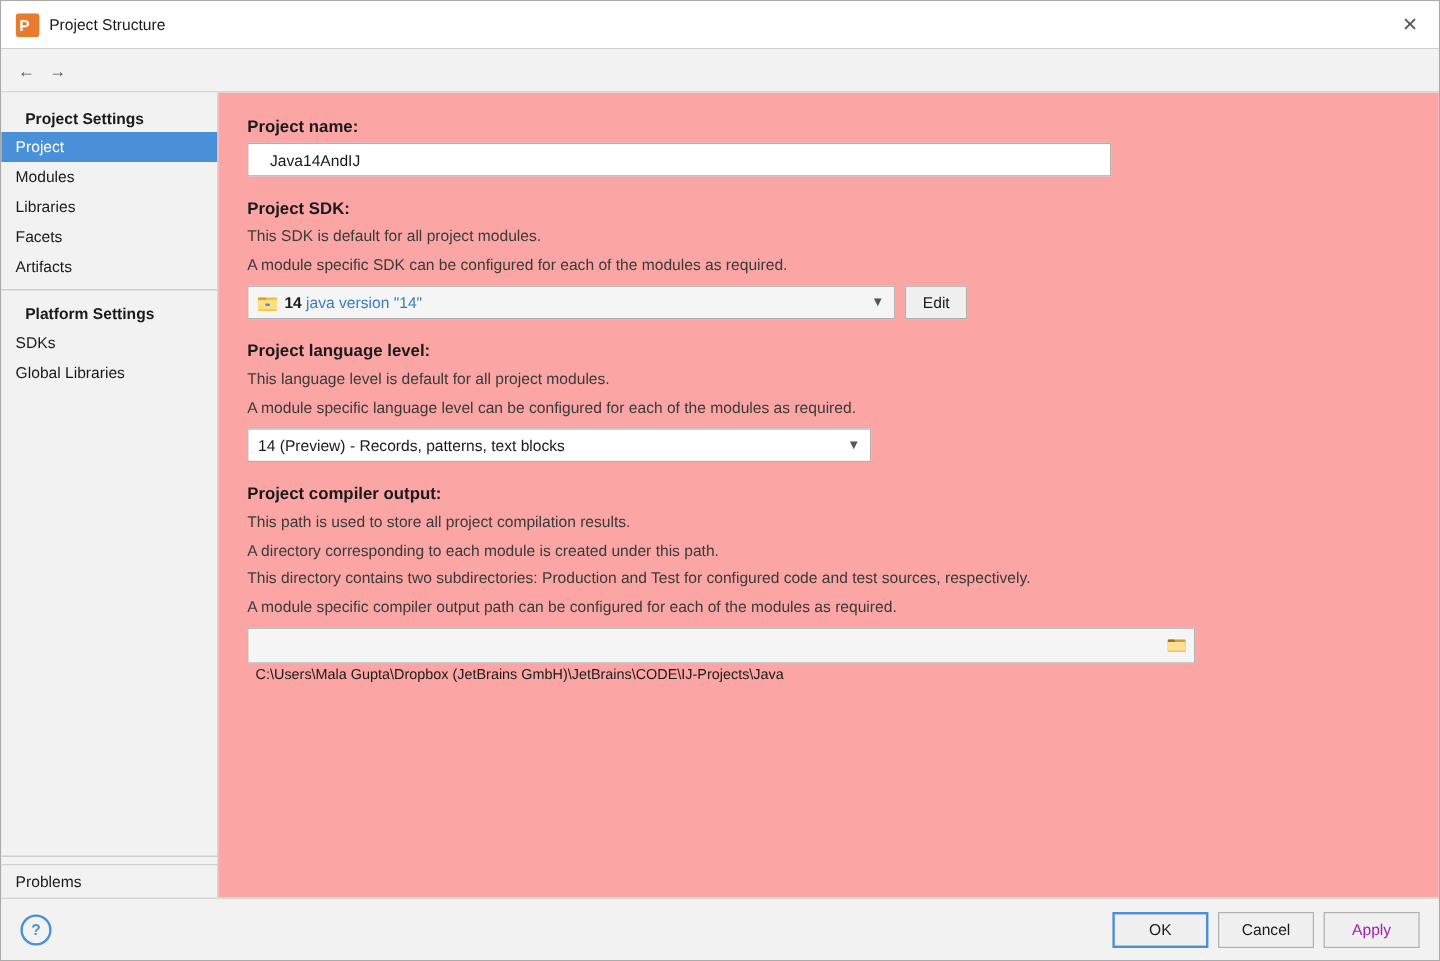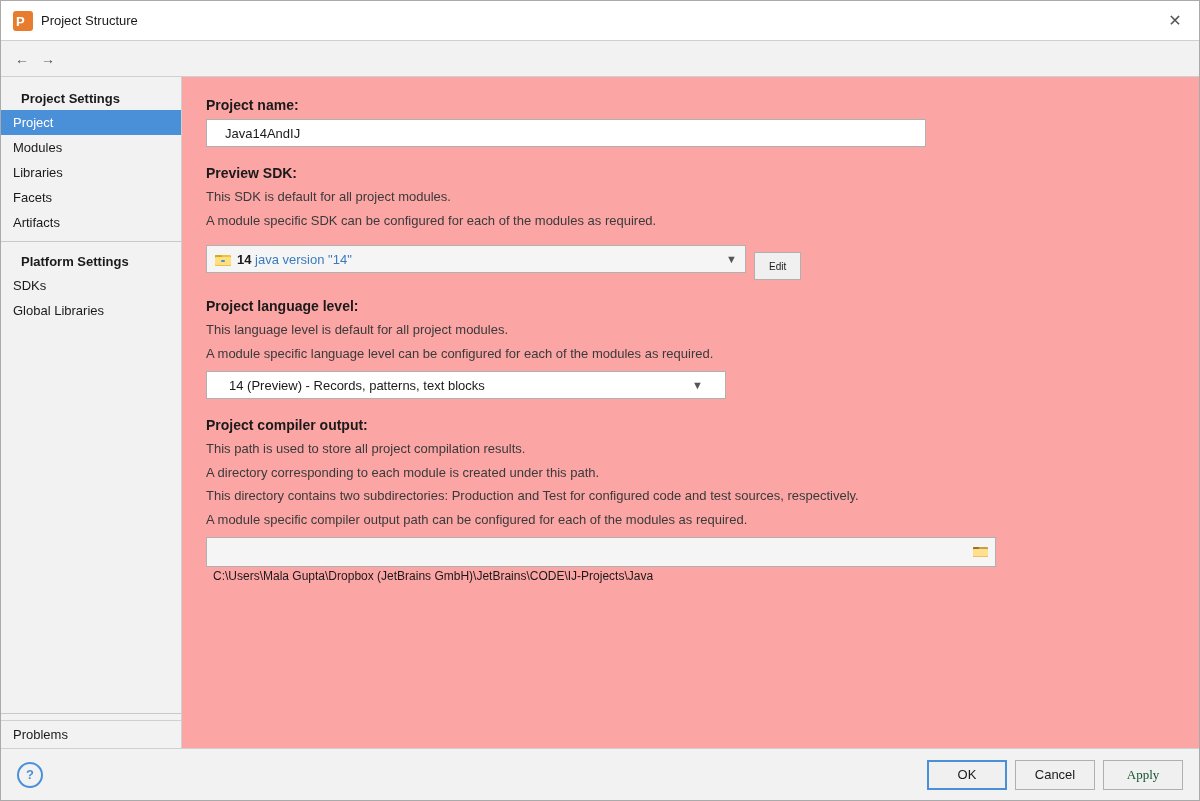--- a/index.html
+++ b/index.html
@@ -192,33 +192,32 @@
       margin-left: auto;
       font-size: 11px;
       color: #555;
     }
     .edit-btn {
       height: 28px;
       padding: 0 14px;
       border: 1px solid #b0b0b0;
       background: #f0f0f0;
       cursor: pointer;
-      font-size: 10px;
-      color: #1a1a1a;
-      margin-top: 14px;
+      font-size: 13px;
+      color: #1a1a1a;
     }
 
     .lang-dropdown {
       width: 520px;
       height: 28px;
       border: 1px solid #b0b0b0;
       background: #ffffff;
       display: flex;
       align-items: center;
-      padding: 0 22px;
+      padding: 0 8px;
       cursor: pointer;
       font-size: 13px;
       color: #1a1a1a;
       margin-top: 8px;
     }
     .lang-dropdown-text { flex: 1; }
     .lang-dropdown-arrow { font-size: 11px; color: #555; }
 
     .compiler-output-path {
       width: 790px;
@@ -276,23 +275,22 @@
       background: #f0f0f0;
       cursor: pointer;
       font-size: 13px;
       color: #1a1a1a;
     }
     .action-btn.ok-btn {
       border: 2px solid #4a90d9;
       background: #f0f0f0;
     }
     .action-btn.apply-btn {
-      color: #14532d;
+      color: #a21caf;
       cursor: default;
-      font-family: Liberation Serif, serif;
     }
   </style>
 </head>
 <body>
 
 <div class="dialog">
 
   <div class="title-bar">
     <div class="title-bar-icon">
       <svg width="20" height="20" viewBox="0 0 20 20">
@@ -327,21 +325,21 @@
       <div class="sidebar-problems">Problems</div>
     </div>
 
     <div class="main-panel">
       
       <div class="section-title">Project name:</div>
       <input class="project-name-input" type="text" value="Java14AndIJ" style="">
 
       
       <div class="section-block">
-        <div class="section-title">Preview SDK:</div>
+        <div class="section-title">Project SDK:</div>
         <div class="desc-text">This SDK is default for all project modules.</div>
         <div class="desc-text">A module specific SDK can be configured for each of the modules as required.</div>
         <div class="sdk-row">
           <div class="sdk-dropdown">
             <div class="sdk-dropdown-icon">
               <svg width="16" height="16" viewBox="0 0 16 16">
                 <rect x="0" y="4" width="16" height="11" rx="1" fill="#f0c040"></rect>
                 <rect x="0" y="6" width="16" height="9" rx="1" fill="#f0c040"></rect>
                 <rect x="0" y="4" width="7" height="4" rx="1" fill="#d4a820"></rect>
                 <rect x="0" y="6" width="16" height="8" rx="1" fill="#ffe080"></rect>

